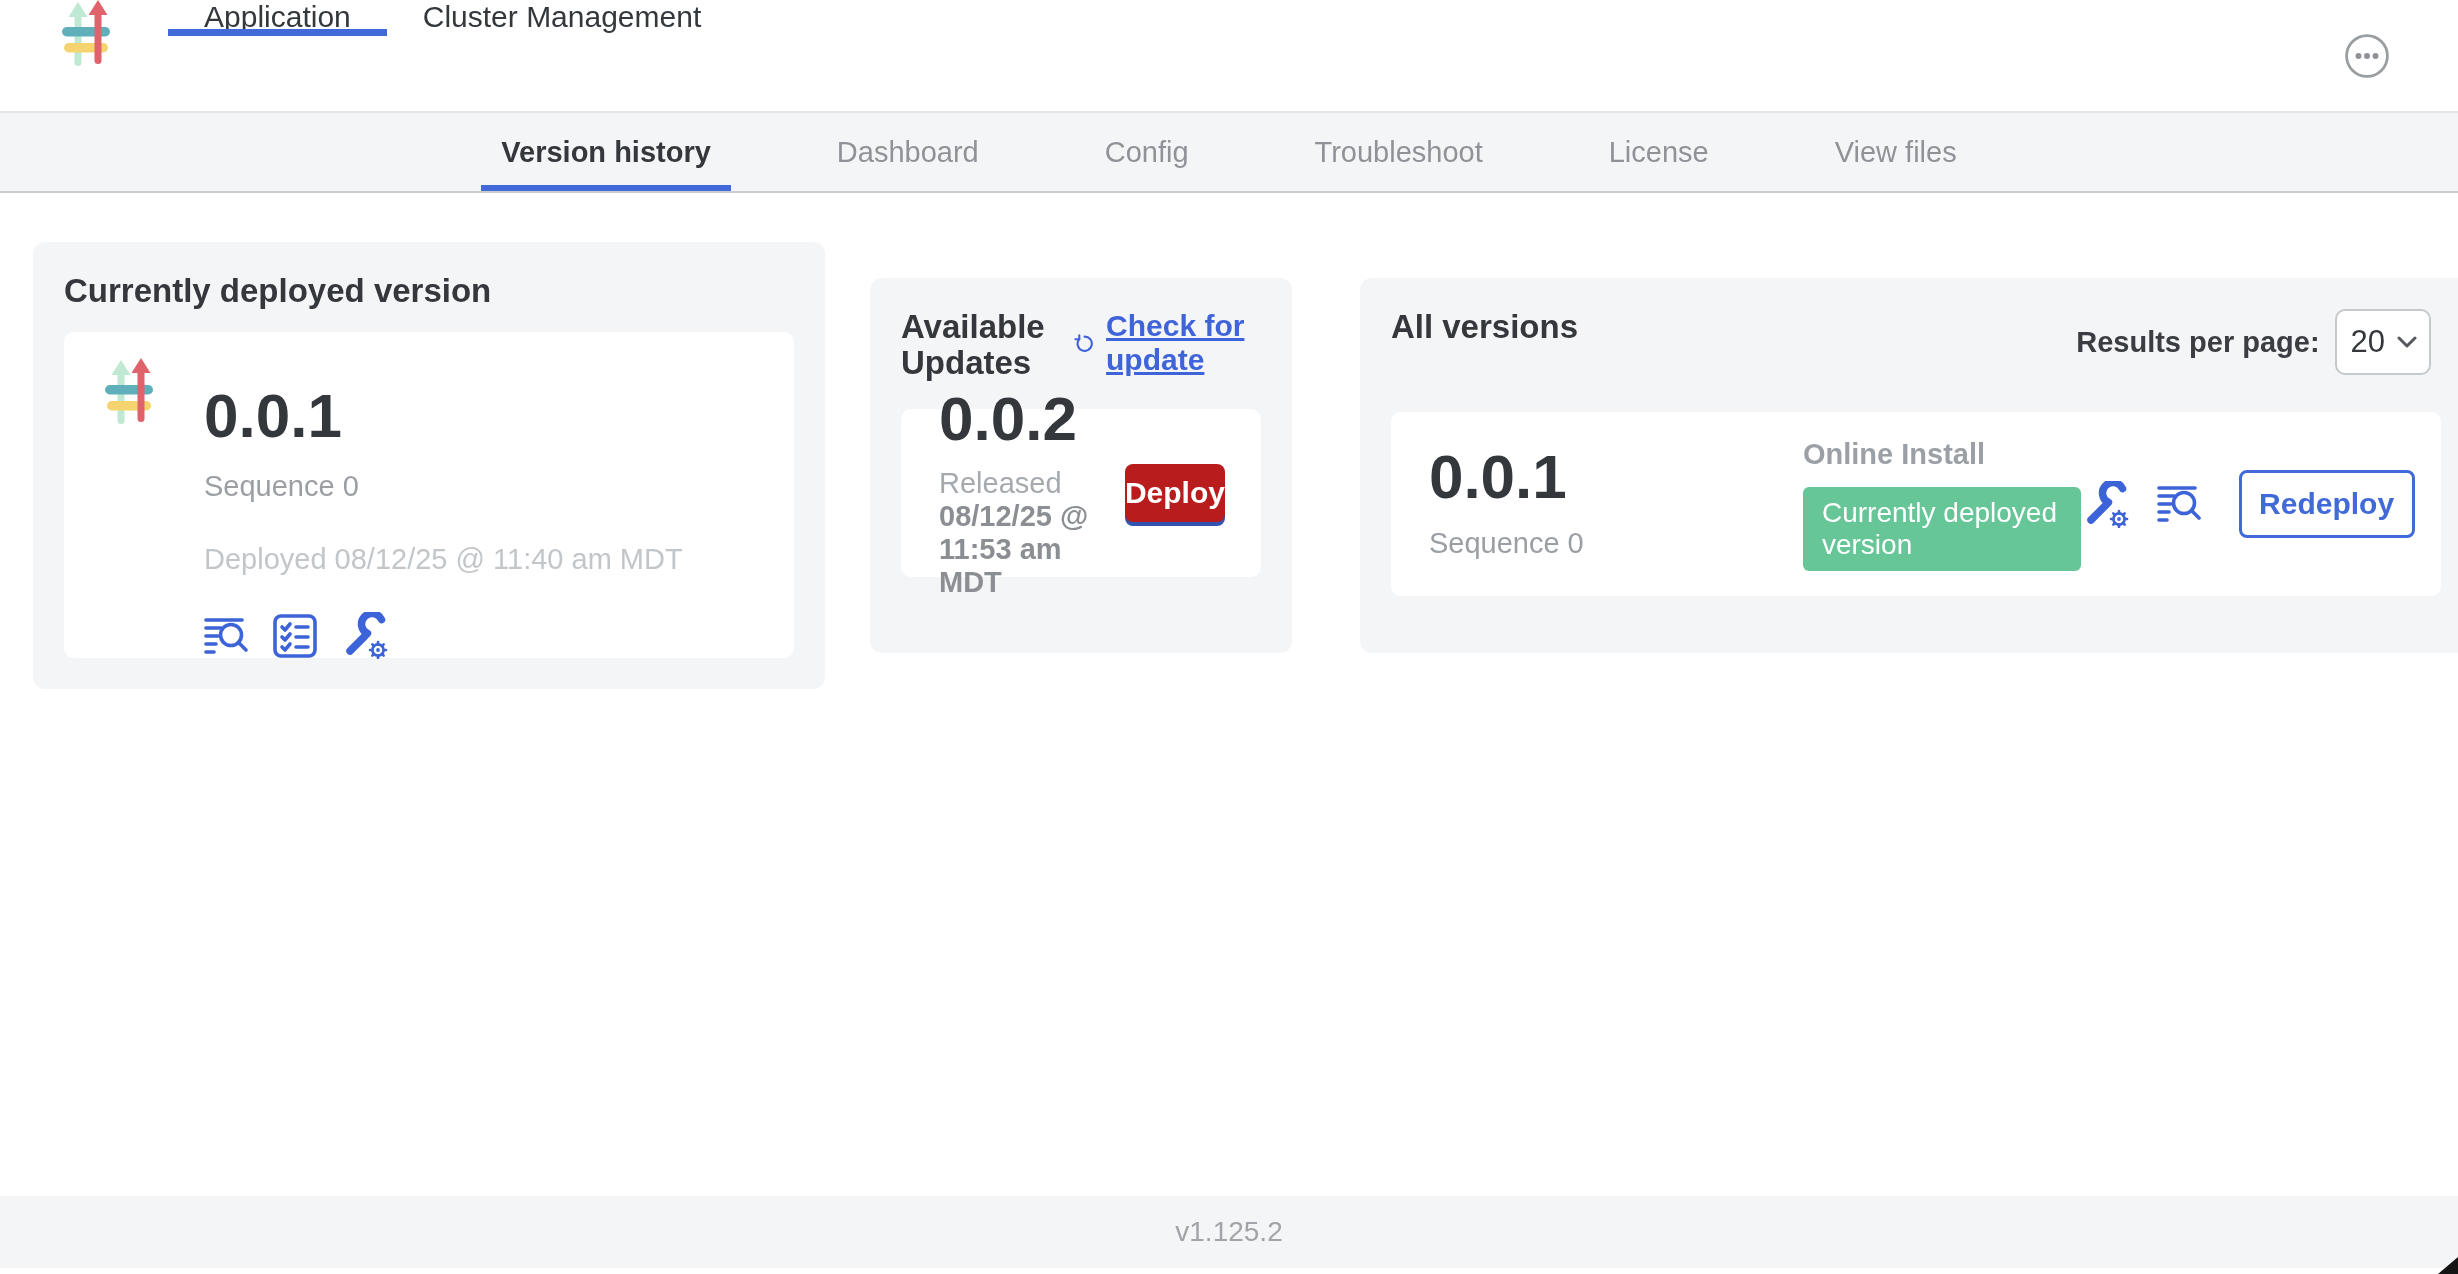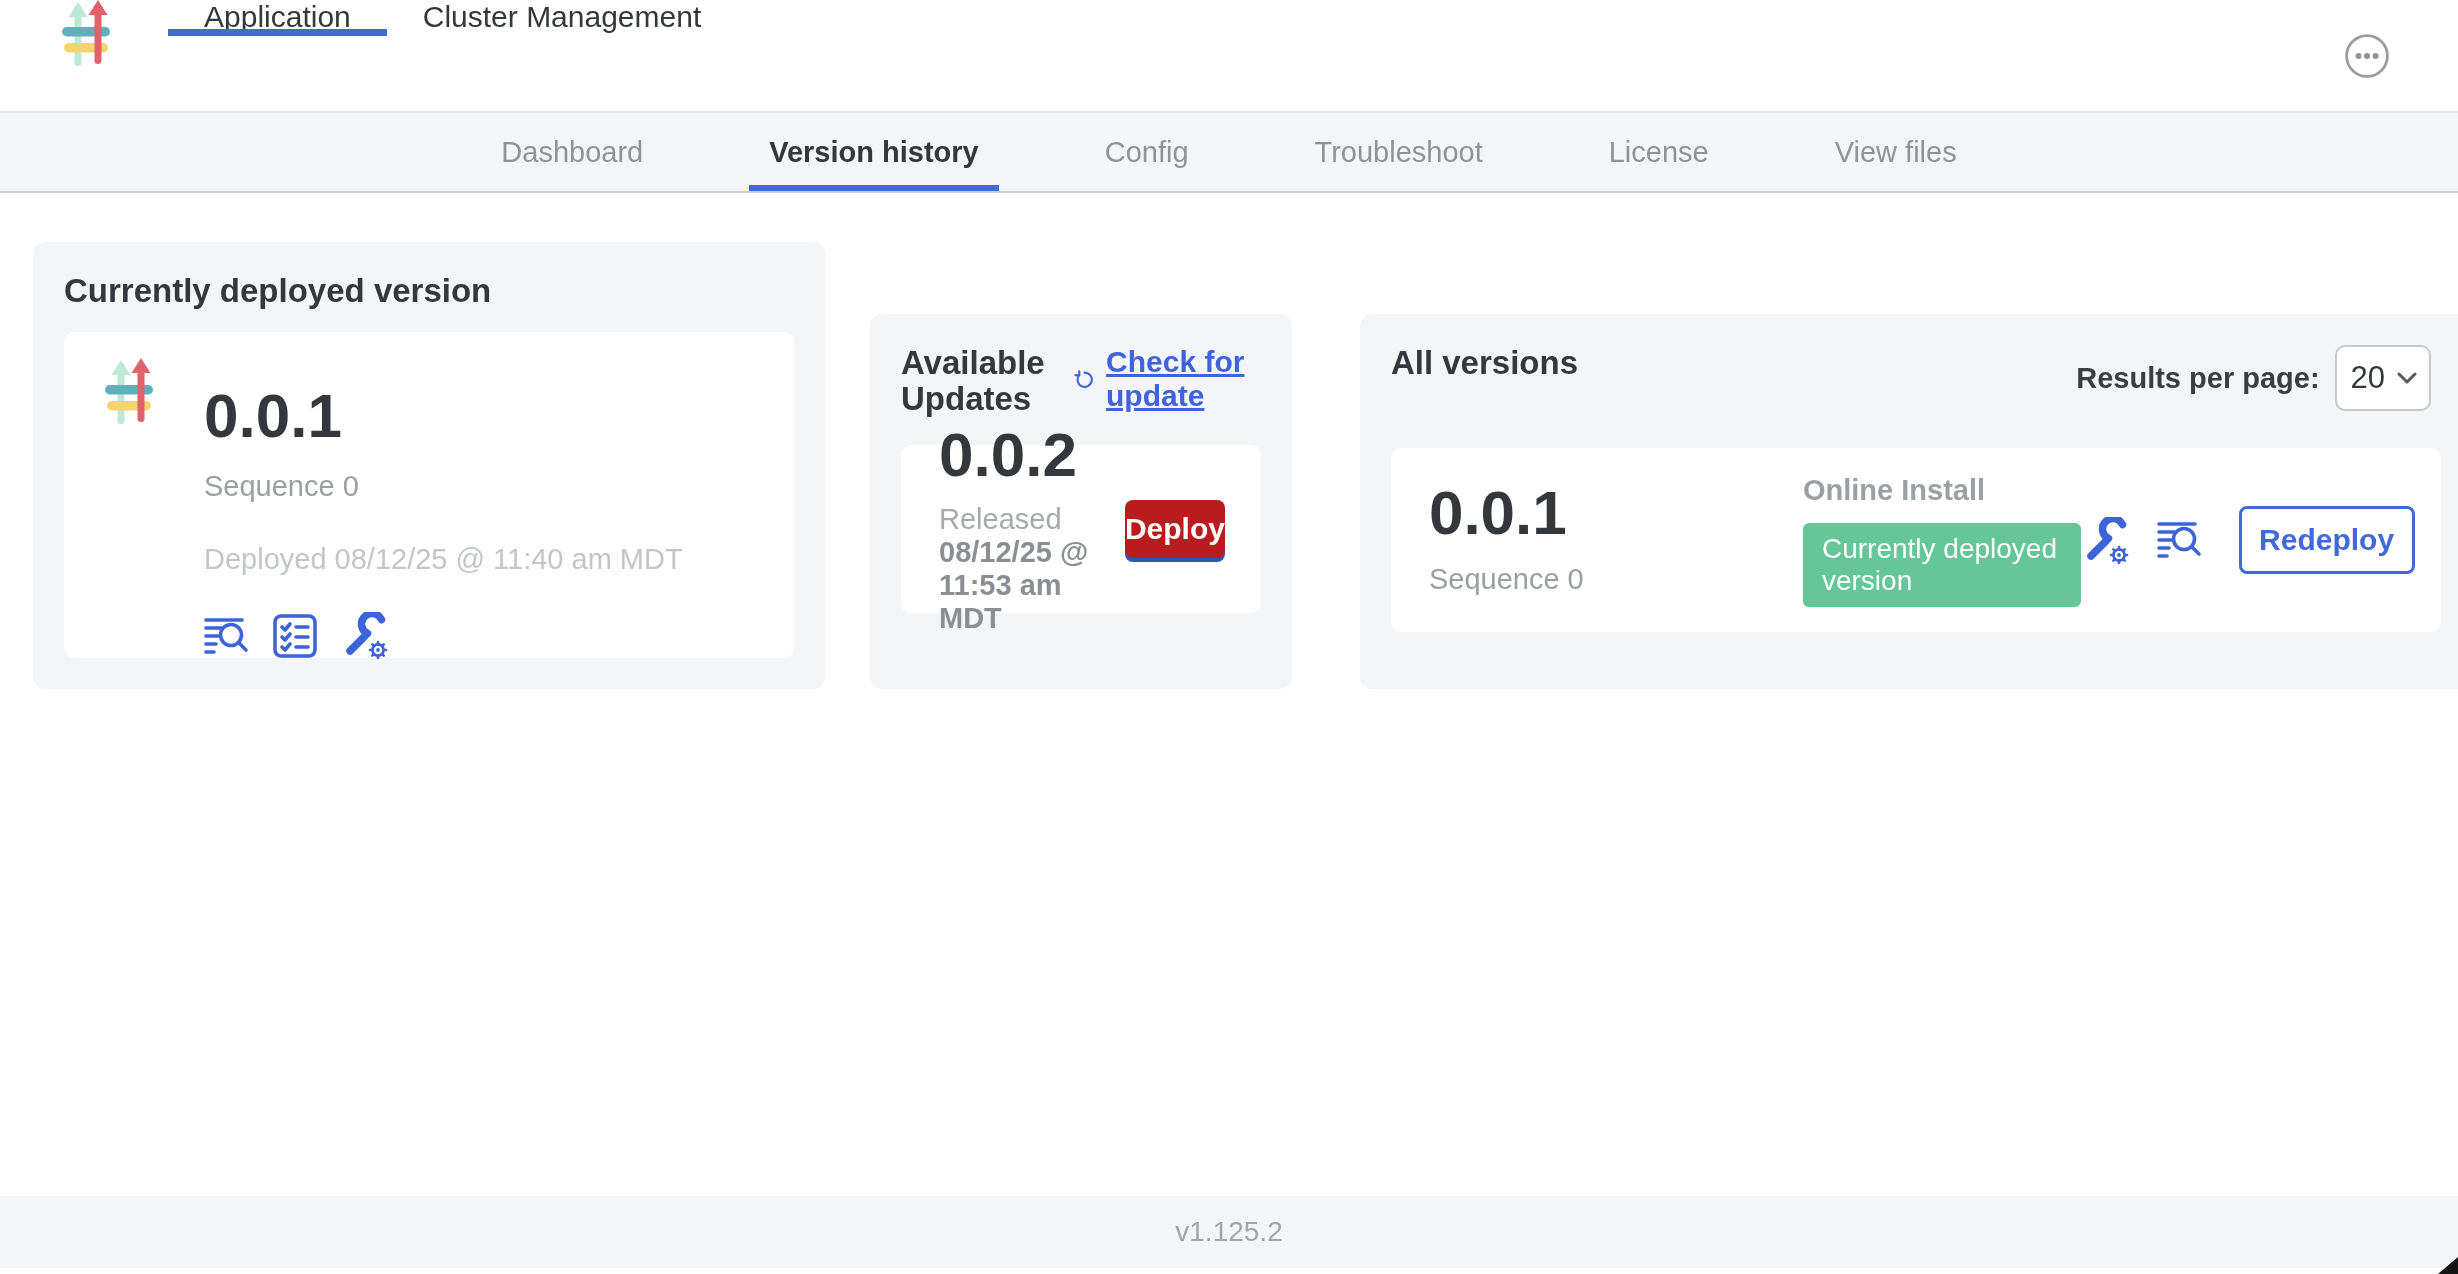--- a/index.html
+++ b/index.html
@@ -36,21 +36,21 @@
   }
   .subnav-tab {
     position:relative; display:flex; align-items:center; margin:0 43px; padding:0 20px;
     font-size:29px; color:#8f9398; font-weight:400; cursor:pointer;
   }
   .subnav-tab.active { color:#34383c; font-weight:700; }
   .subnav-tab.active::after {
     content:""; position:absolute; left:0; right:0; bottom:0; height:6px; background:#4169d8;
   }
   
-  main { display:flex; align-items:flex-end; gap:45px; padding:49px 0 0 33px; }
+  main { display:flex; align-items:center; gap:45px; padding:49px 0 0 33px; }
   .card { background:#f4f5f7; border-radius:12px; }
   .card h2 { font-size:33px; line-height:36px; font-weight:700; color:#34383c; }
   .inner-card { background:#ffffff; border-radius:10px; }
 
   
   .deployed-card { width:813px; padding:31px; }
   .deployed-card h2 { margin-bottom:23px; }
   .deployed-inner { height:326px; display:flex; padding:26px 0 0 36px; }
   .deployed-logo { flex:0 0 62px; margin-right:42px; }
   .big-version { font-size:62px; line-height:64px; font-weight:700; color:#34383c; }
@@ -201,25 +201,25 @@
     </div>
   </nav>
   <button class="more-btn">
     <svg width="46" height="46" viewBox="0 0 46 46">
         <use href="#def-ellipsis"></use>
       </svg>
   </button>
 </header>
 
 <nav class="subnav">
-  <div class="subnav-tab">
-    <span>Dashboard</span>
-  </div>
   <div class="subnav-tab active">
     <span>Version history</span>
+  </div>
+  <div class="subnav-tab">
+    <span>Dashboard</span>
   </div>
   <div class="subnav-tab">
     <span>Config</span>
   </div>
   <div class="subnav-tab">
     <span>Troubleshoot</span>
   </div>
   <div class="subnav-tab">
     <span>License</span>
   </div>

